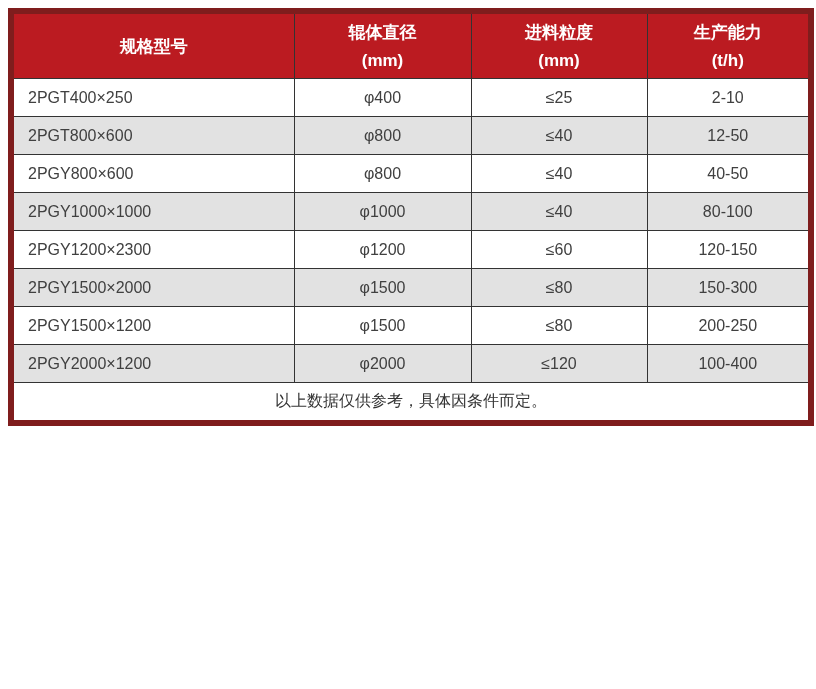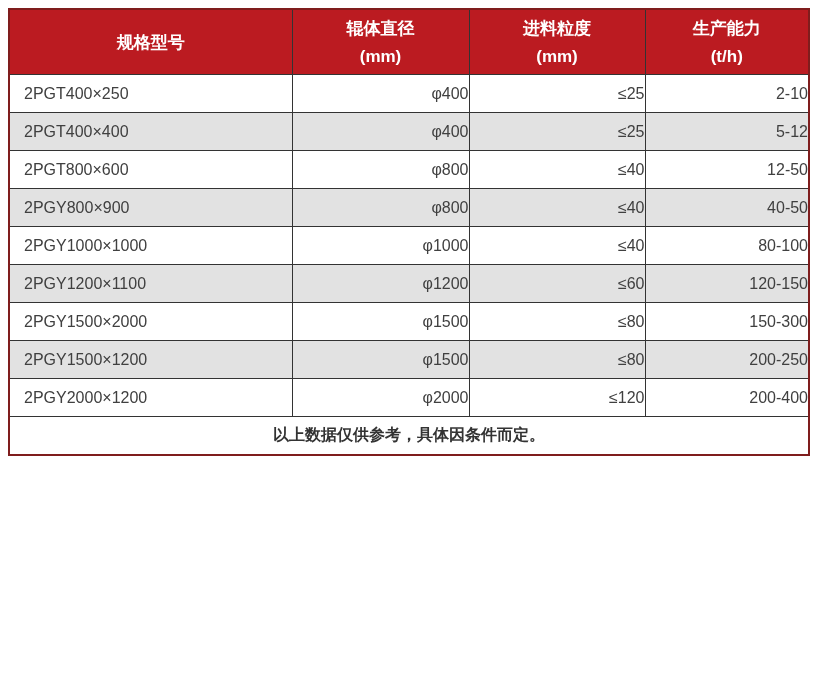--- a/index.html
+++ b/index.html
@@ -12,21 +12,21 @@
   }
   .page {
     position: absolute;
     top: 8px;
     left: 8px;
   }
   table.spec-table {
     border-collapse: collapse;
     table-layout: fixed;
     width: 800px;
-    border: 2px solid #7f1d1d;
+    border: 6px solid #7f1d1d;
   }
   table.spec-table th,
   table.spec-table td {
     border: 1px solid #333333;
     padding: 0;
     overflow: hidden;
     white-space: nowrap;
   }
   thead th {
     background: #bb1b21;
@@ -43,40 +43,39 @@
     flex-direction: column;
     align-items: center;
     justify-content: center;
     gap: 7px;
     height: 100%;
   }
   tbody td {
     height: 37px;
     font-size: 16px;
     color: #404040;
-    text-align: right;
+    text-align: center;
     vertical-align: middle;
     background: #ffffff;
   }
   tbody td:first-child {
     text-align: left;
     padding-left: 14px;
   }
   tbody tr:nth-child(even) td {
     background: #e2e2e2;
   }
   tfoot td {
     height: 37px;
     font-size: 16px;
     color: #333333;
     text-align: center;
     vertical-align: middle;
     background: #ffffff;
     border-top: 1px solid #333333;
-    font-weight: bold;
   }
 </style>
 </head>
 <body>
 
 <div class="page">
   <table class="spec-table">
     <colgroup>
       <col style="width:283px">
       <col style="width:177px">
@@ -111,66 +110,60 @@
       </tr>
     </thead>
     <tbody id="table-body">
         <tr>
           <td>2PGT400×250</td>
           <td>φ400</td>
           <td>≤25</td>
           <td>2-10</td>
         </tr>
         <tr>
-          <td>2PGT400×400</td>
-          <td>φ400</td>
-          <td>≤25</td>
-          <td>5-12</td>
-        </tr>
-        <tr>
           <td>2PGT800×600</td>
           <td>φ800</td>
           <td>≤40</td>
           <td>12-50</td>
         </tr>
         <tr>
-          <td>2PGY800×900</td>
+          <td>2PGY800×600</td>
           <td>φ800</td>
           <td>≤40</td>
           <td>40-50</td>
         </tr>
         <tr>
           <td>2PGY1000×1000</td>
           <td>φ1000</td>
           <td>≤40</td>
           <td>80-100</td>
         </tr>
         <tr>
-          <td>2PGY1200×1100</td>
+          <td>2PGY1200×2300</td>
           <td>φ1200</td>
           <td>≤60</td>
           <td>120-150</td>
         </tr>
         <tr>
           <td>2PGY1500×2000</td>
           <td>φ1500</td>
           <td>≤80</td>
           <td>150-300</td>
         </tr>
         <tr>
           <td>2PGY1500×1200</td>
           <td>φ1500</td>
           <td>≤80</td>
           <td>200-250</td>
         </tr>
         <tr>
           <td>2PGY2000×1200</td>
           <td>φ2000</td>
           <td>≤120</td>
-          <td>200-400</td>
+          <td>100-400</td>
         </tr>
       </tbody>
     <tfoot>
       <tr>
         <td colspan="4">以上数据仅供参考，具体因条件而定。</td>
       </tr>
     </tfoot>
   </table>
 </div>
 

